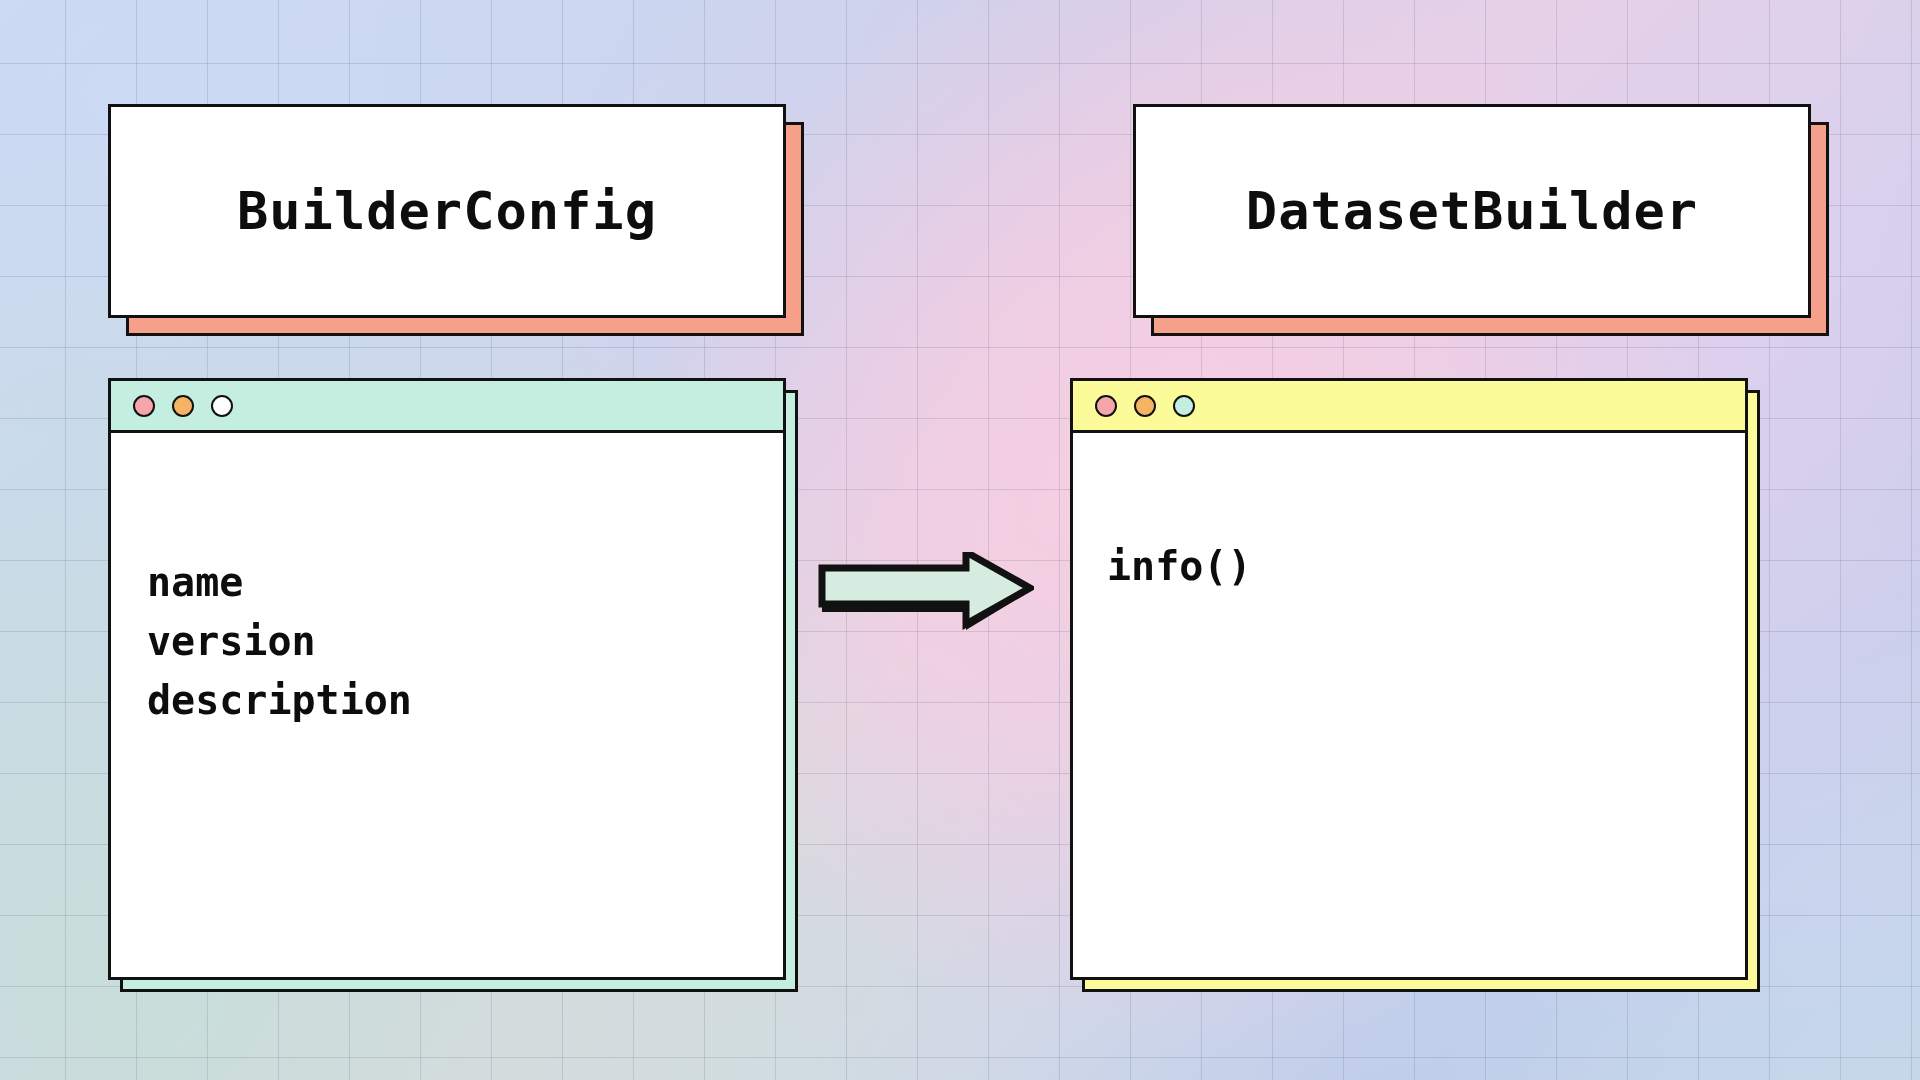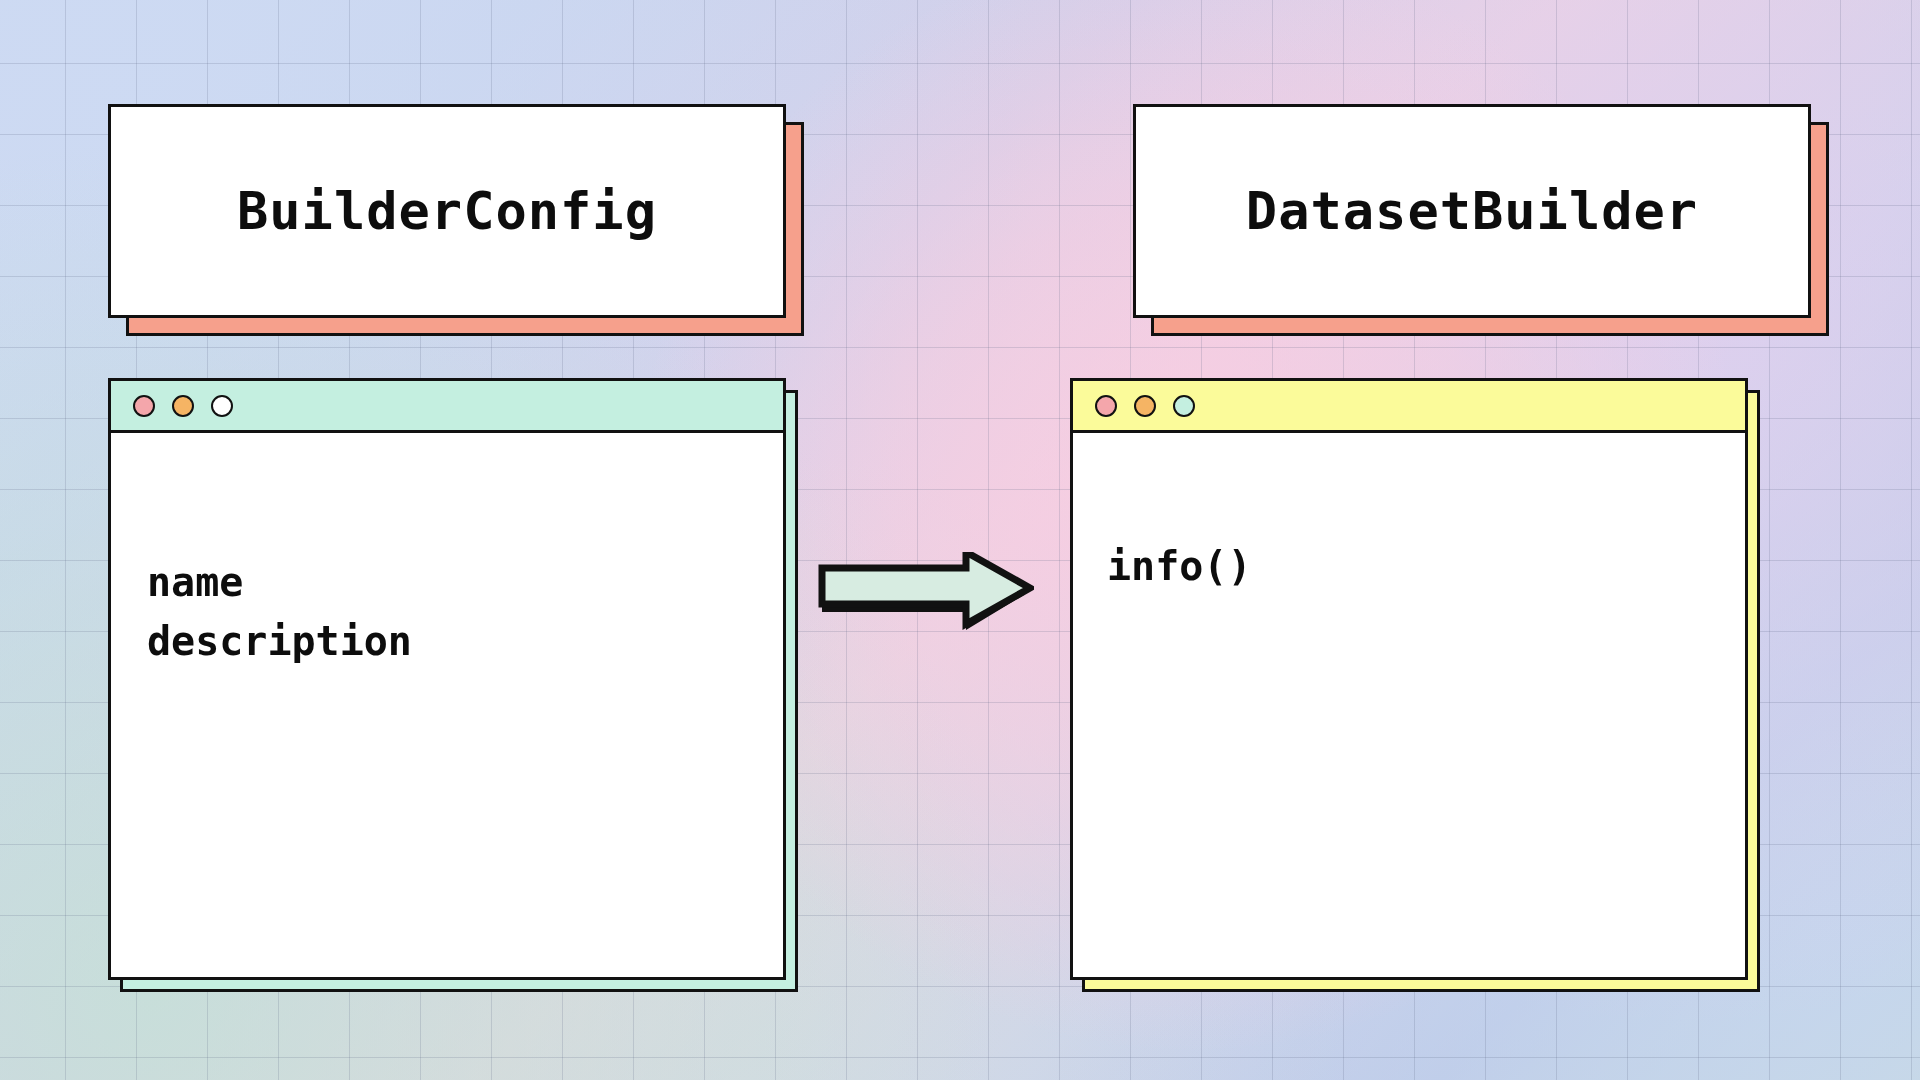--- a/index.html
+++ b/index.html
@@ -152,20 +152,21 @@
     <div class="shadow-layer" style="left:12px; top:12px; width:678px; height:602px; background:#c4efe0;"></div>
     <div class="panel" style="left:0; top:0; width:678px; height:602px;">
       <div class="titlebar" style="background:#c4efe0;">
         <span class="dot" style="background:#f4a6ab;"></span>
         <span class="dot" style="background:#f5b464;"></span>
         <span class="dot" style="background:#ffffff;"></span>
       </div>
       <div class="win-body">
         <div class="code-list">
           <span class="code-line">name</span>
+          <span class="code-line">version</span>
           <span class="code-line">description</span>
         </div>
       </div>
     </div>
   </div>
 
   <div class="unit window" style="left:1070px; top:378px; width:690px; height:614px;">
     <div class="shadow-layer" style="left:12px; top:12px; width:678px; height:602px; background:#fbfb9a;"></div>
     <div class="panel" style="left:0; top:0; width:678px; height:602px;">
       <div class="titlebar" style="background:#fbfb9a;">

